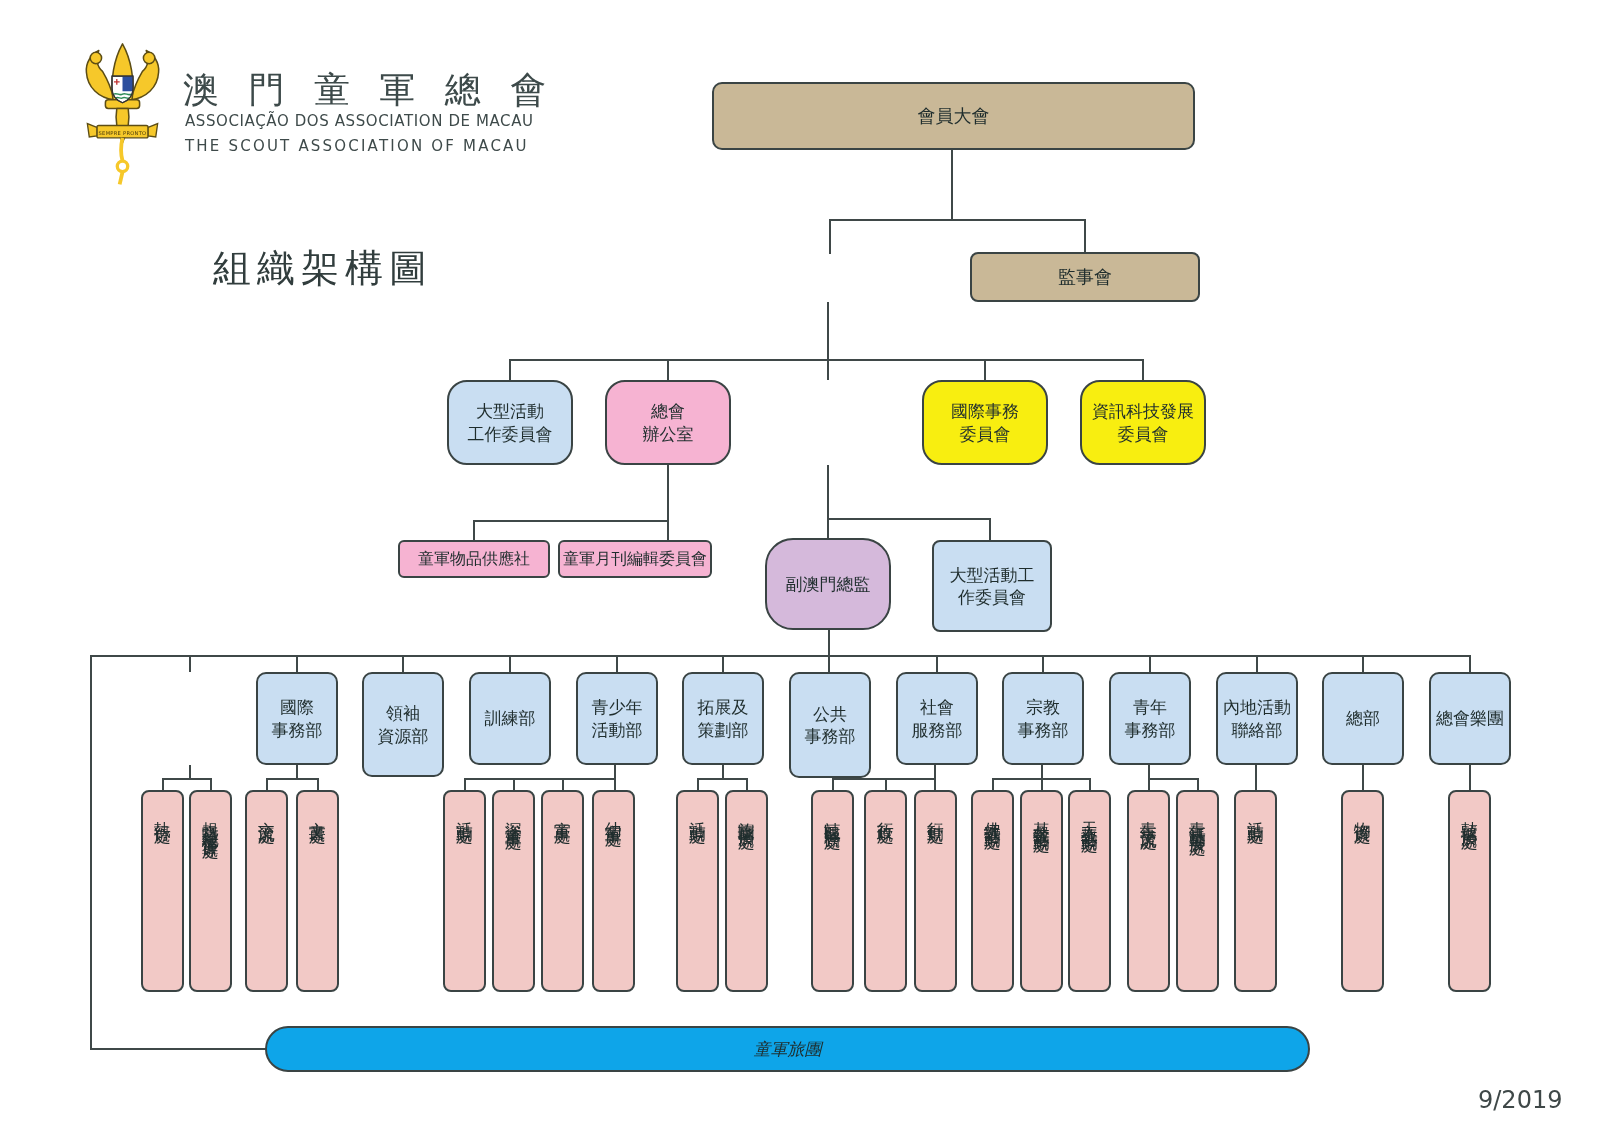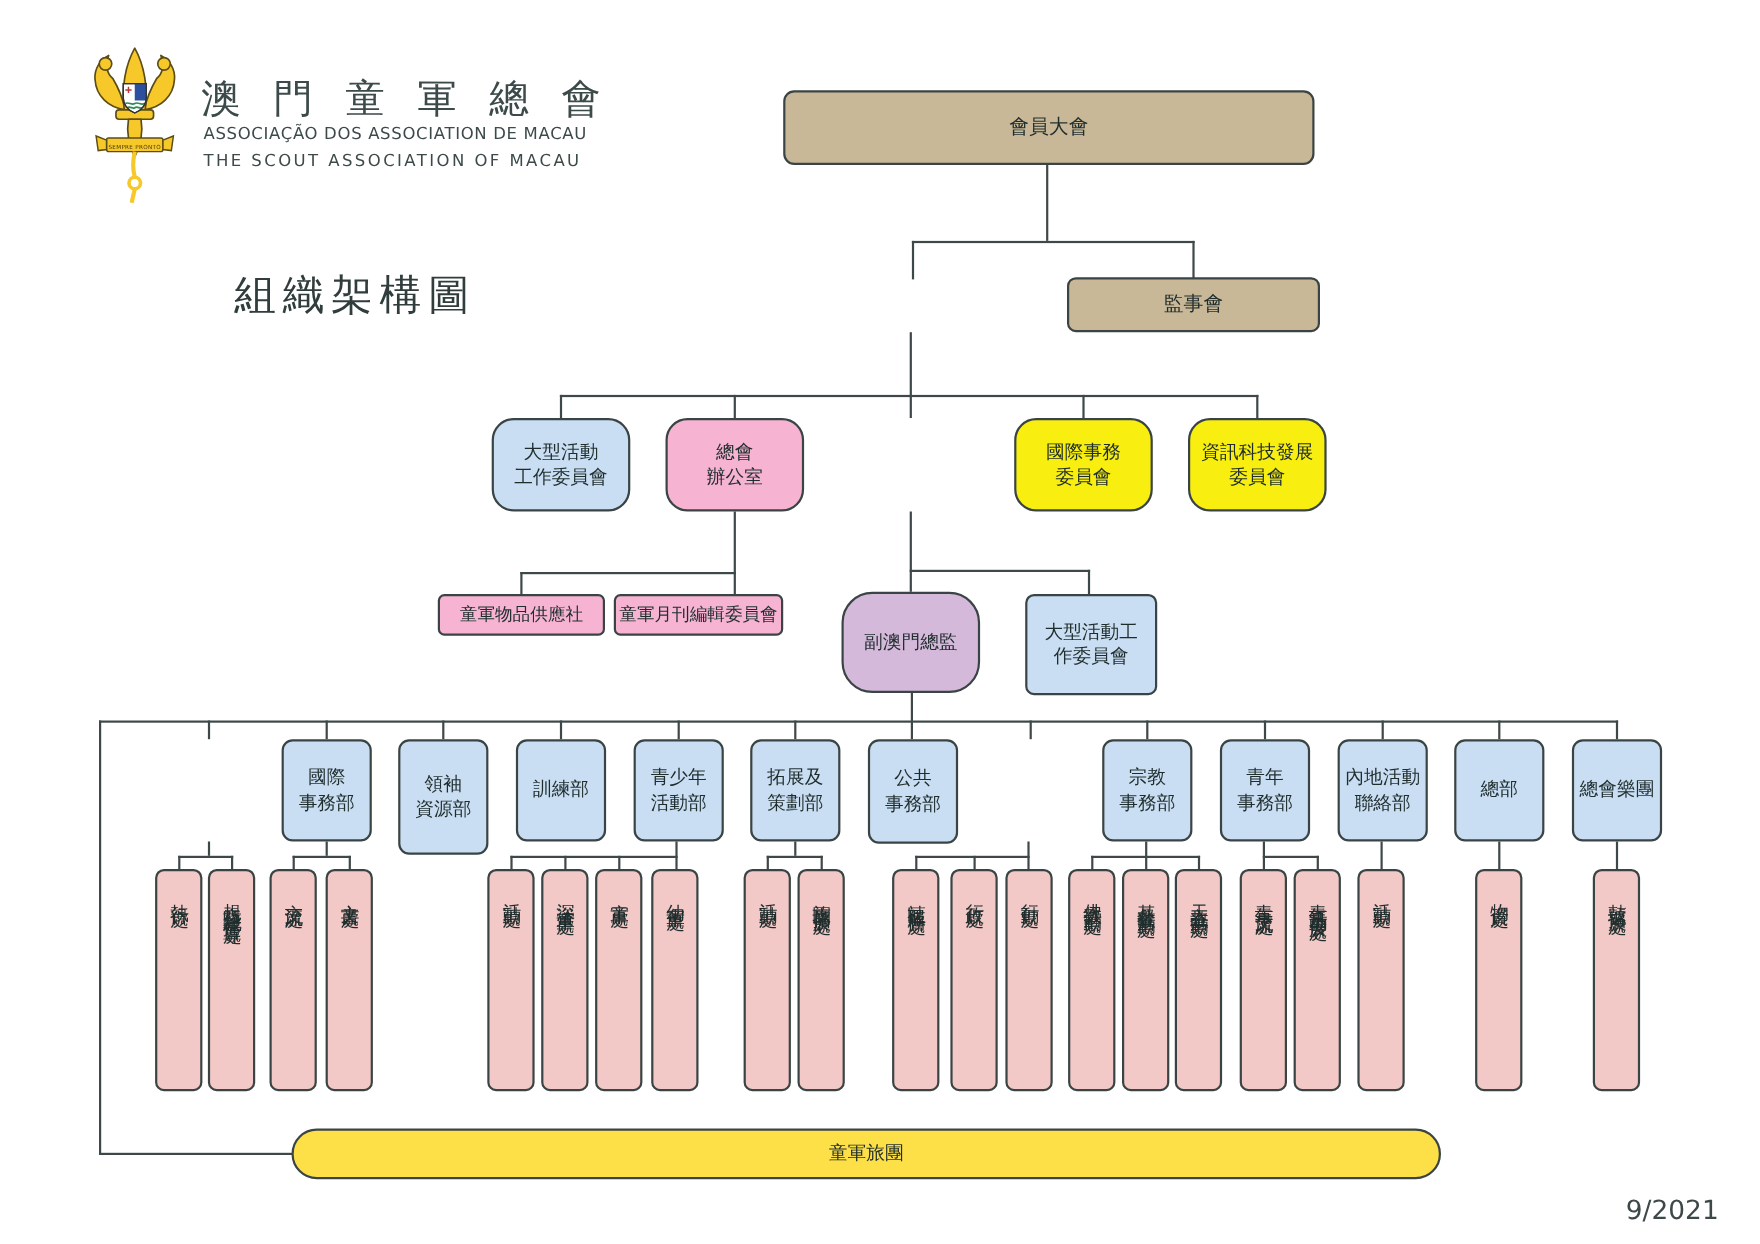--- a/index.html
+++ b/index.html
@@ -14,21 +14,21 @@
        text-align:center;white-space:pre-line;color:#1f2d2d;font-size:17px;font-weight:500;line-height:1.32;}
   .tan{background:#c9b897;border-radius:10px;font-size:18px;}
   .blue{background:#c9def2;border-radius:20px;}
   .pink{background:#f6b3d2;border-radius:20px;}
   .purple{background:#d5b9db;border-radius:20px;}
   .yellow{background:#f8ee10;border-radius:20px;}
   .flat{border-radius:6px;font-size:16px;}
   .dept{background:#c9def2;border-radius:10px;}
   .office{background:#f2c9c6;border-radius:8px;writing-mode:vertical-rl;justify-content:flex-start;align-items:center;
           padding-top:16px;letter-spacing:3px;}
-  .green{background:#fde047;border-radius:23px;}
+  .green{background:#0ea5e9;border-radius:23px;font-style:italic;}
   
   .org-zh{position:absolute;left:183px;top:66px;font-size:36px;letter-spacing:9px;color:#3d4a4a;font-weight:500;}
   .org-pt{position:absolute;left:185px;top:112px;font-size:15px;letter-spacing:0.6px;color:#3e4a4a;}
   .org-en{position:absolute;left:185px;top:137px;font-size:15px;letter-spacing:2.2px;color:#3e4a4a;}
   .chart-title{position:absolute;left:213px;top:203px;font-size:38px;letter-spacing:6px;color:#313d3d;font-weight:500;margin-top:40px;}
   .date{position:absolute;left:1478px;top:1086px;font-size:24px;color:#3f4848;}
   .logo{position:absolute;left:70px;top:40px;width:105px;height:152px;}
 </style>
 </head>
 <body>
@@ -61,21 +61,21 @@
       <path d="M55,103 C53,112 53,120 55,127" fill="none" stroke="#f6c82a" stroke-width="4"></path>
       <circle cx="55" cy="133" r="5.5" fill="none" stroke="#f6c82a" stroke-width="3.5"></circle>
       <path d="M55,139 L52,152" fill="none" stroke="#f6c82a" stroke-width="4"></path>
     </svg>
   </div>
 
   <div class="org-zh">澳 門 童 軍 總 會</div>
   <div class="org-pt">ASSOCIAÇÃO DOS ASSOCIATION DE MACAU</div>
   <div class="org-en">THE SCOUT ASSOCIATION OF MACAU</div>
   <div class="chart-title">組織架構圖</div>
-  <div class="date">9/2021</div>
+  <div class="date">9/2019</div>
 
   <div>
     <div class="vl" style="left:951px;top:150px;height:69px"></div>
     <div class="hl" style="left:829px;top:219px;width:257px"></div>
     <div class="vl" style="left:829px;top:219px;height:35px"></div>
     <div class="vl" style="left:1084px;top:219px;height:35px"></div>
     <div class="vl" style="left:827px;top:302px;height:78px"></div>
     <div class="hl" style="left:509px;top:359px;width:635px"></div>
     <div class="vl" style="left:509px;top:359px;height:23px"></div>
     <div class="vl" style="left:667px;top:359px;height:23px"></div>
@@ -156,22 +156,24 @@
 
   <div class="box dept" style="left:256px;top:672px;width:82px;height:93px">國際
 事務部</div>
   <div class="box dept" style="left:362px;top:672px;width:82px;height:105px">領袖
 資源部</div>
   <div class="box dept" style="left:469px;top:672px;width:82px;height:93px">訓練部</div>
   <div class="box dept" style="left:576px;top:672px;width:82px;height:93px">青少年
 活動部</div>
   <div class="box dept" style="left:682px;top:672px;width:82px;height:93px">拓展及
 策劃部</div>
-  <div class="box dept" style="left:789px;top:672px;width:82px;height:95px">公共
-事務部</div>
+  <div class="box dept" style="left:789px;top:672px;width:82px;height:106px">公共
+事務部</div>
+  <div class="box dept" style="left:896px;top:672px;width:82px;height:93px">社會
+服務部</div>
   <div class="box dept" style="left:1002px;top:672px;width:82px;height:93px">宗教
 事務部</div>
   <div class="box dept" style="left:1109px;top:672px;width:82px;height:93px">青年
 事務部</div>
   <div class="box dept" style="left:1216px;top:672px;width:82px;height:93px">內地活動
 聯絡部</div>
   <div class="box dept" style="left:1322px;top:672px;width:82px;height:93px">總部</div>
   <div class="box dept" style="left:1429px;top:672px;width:82px;height:93px">總會樂團</div>
 
   <div class="box office" style="left:141px;top:790px;width:43px;height:202px">執行處</div>

